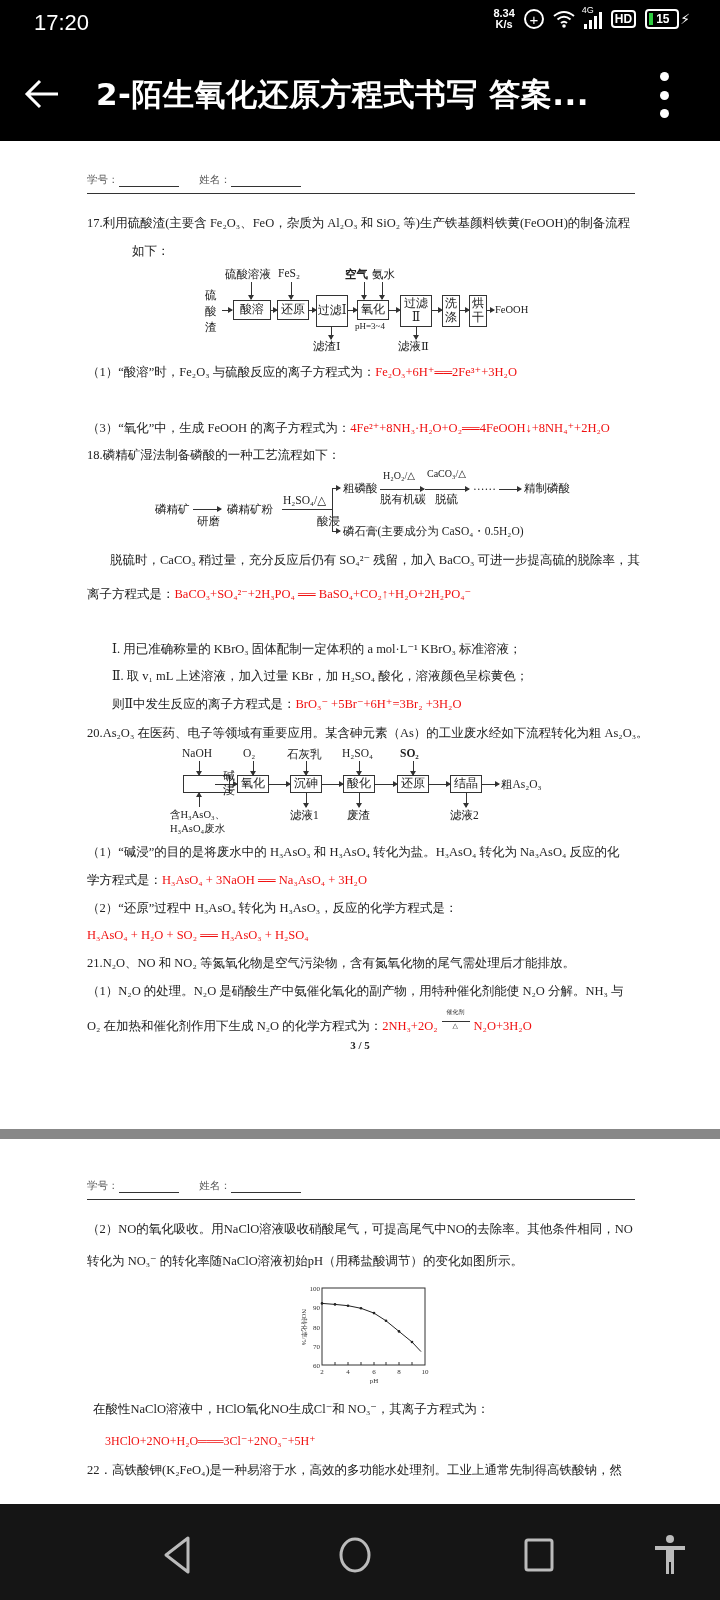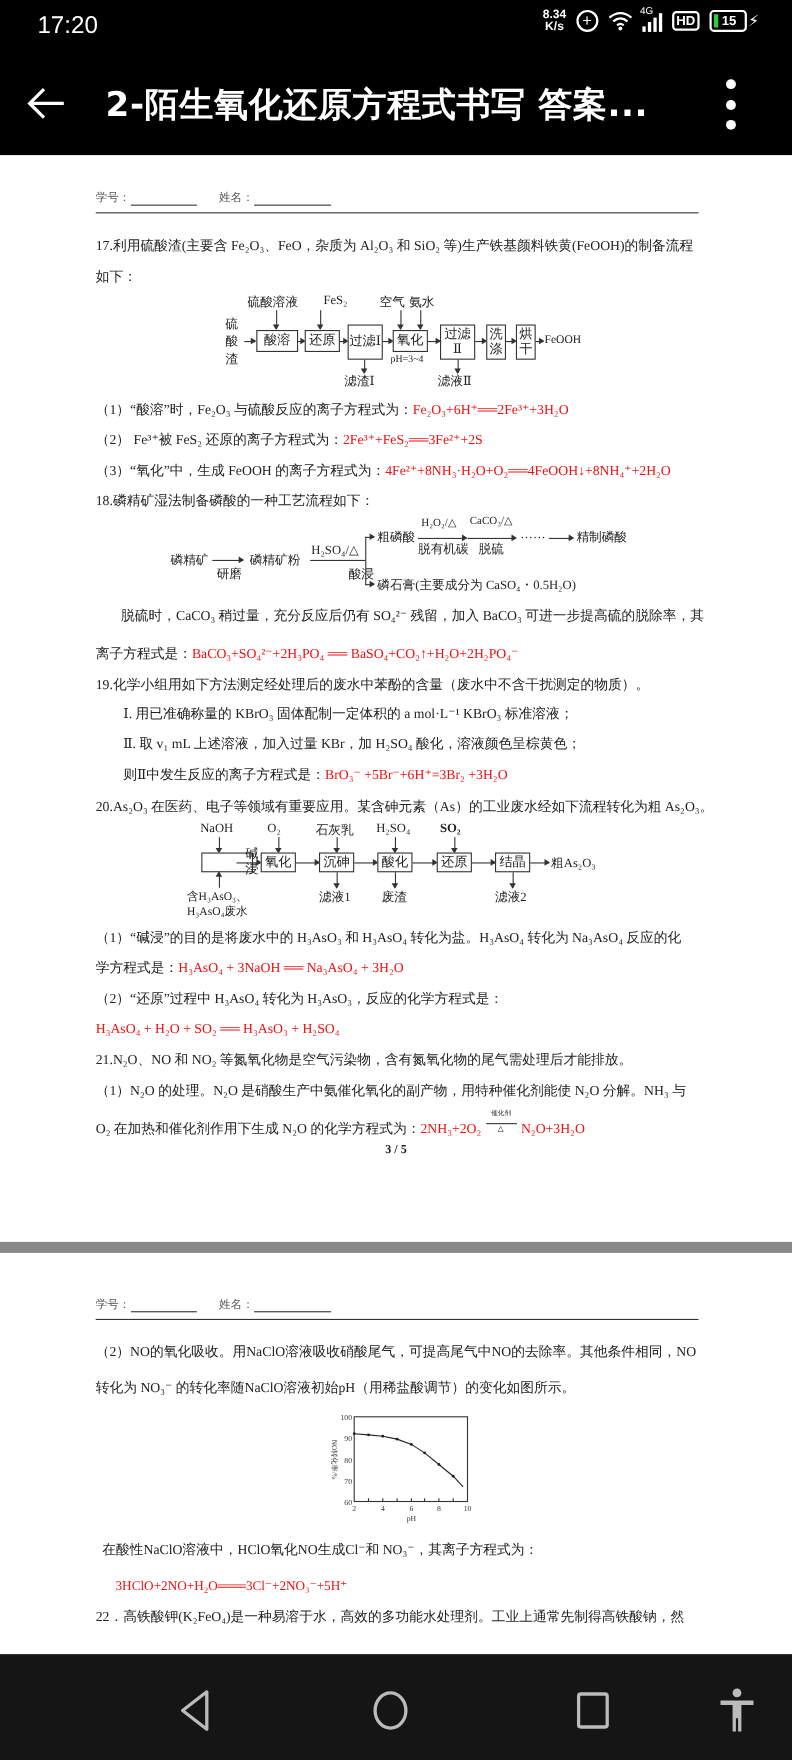--- a/index.html
+++ b/index.html
@@ -94,26 +94,26 @@
 </div>
 
 <div class="viewer">
 
   <div class="hdr" style="top:32px;">
     <span>学号：</span><span class="blank"></span>
     <span>姓名：</span><span class="blank blank2"></span>
   </div>
 
   <div class="line" style="top:74px;">17.利用硫酸渣(主要含 Fe₂O₃、FeO，杂质为 Al₂O₃ 和 SiO₂ 等)生产铁基颜料铁黄(FeOOH)的制备流程</div>
-  <div class="line" style="top:102px;">如下：</div>
+  <div class="line" style="top:102px;margin-left:45px;">如下：</div>
 
   <div style="position:absolute;left:200px;top:126px;width:340px;height:88px;">
     <div class="flabel" style="left:25px;top:0;">硫酸溶液</div>
-    <div class="flabel" style="left:78px;top:0;margin-left:16px;">FeS₂</div>
-    <div class="flabel" style="left:145px;top:0;">空气</div>
+    <div class="flabel" style="left:78px;top:0;">FeS₂</div>
+    <div class="flabel" style="left:145px;top:0;font-weight:bold;">空气</div>
     <div class="flabel" style="left:172px;top:0;">氨水</div>
     <div class="flabel" style="left:5px;top:20px;width:14px;white-space:normal;line-height:16px;">硫酸渣</div>
     <div class="vline arrow-d" style="left:51px;top:15px;height:17px;"></div>
     <div class="vline arrow-d" style="left:91px;top:15px;height:17px;"></div>
     <div class="vline arrow-d" style="left:164px;top:15px;height:17px;"></div>
     <div class="vline arrow-d" style="left:182px;top:15px;height:17px;"></div>
     <div class="hline arrow-r" style="left:22px;top:43px;width:10px;"></div>
     <div class="fbox" style="left:33px;top:33px;width:38px;height:20px;">酸溶</div>
     <div class="hline arrow-r" style="left:71px;top:43px;width:6px;"></div>
     <div class="fbox" style="left:77px;top:33px;width:32px;height:20px;">还原</div>
@@ -130,21 +130,20 @@
     <div class="fbox" style="left:269px;top:28px;width:18px;height:32px;">烘干</div>
     <div class="hline arrow-r" style="left:287px;top:43px;width:7px;"></div>
     <div class="flabel" style="left:295px;top:37px;font-size:10.5px;">FeOOH</div>
     <div class="vline arrow-d" style="left:131px;top:60px;height:12px;"></div>
     <div class="vline arrow-d" style="left:216px;top:60px;height:12px;"></div>
     <div class="flabel" style="left:113px;top:72px;">滤渣Ⅰ</div>
     <div class="flabel" style="left:198px;top:72px;">滤液Ⅱ</div>
   </div>
 
   <div class="line" style="top:223px;"><span>（1）“酸溶”时，Fe₂O₃ 与硫酸反应的离子方程式为：</span><span class="red">Fe₂O₃+6H⁺══2Fe³⁺+3H₂O</span></div>
-  <div class="line" style="top:251px;"><span>（2） Fe³⁺被 FeS₂ 还原的离子方程式为：</span><span class="red">2Fe³⁺+FeS₂══3Fe²⁺+2S</span></div>
   <div class="line" style="top:279px;"><span>（3）“氧化”中，生成 FeOOH 的离子方程式为：</span><span class="red">4Fe²⁺+8NH₃·H₂O+O₂══4FeOOH↓+8NH₄⁺+2H₂O</span></div>
 
   <div class="line" style="top:306px;">18.磷精矿湿法制备磷酸的一种工艺流程如下：</div>
 
   <div style="position:absolute;left:155px;top:335px;width:440px;height:60px;font-size:11px;">
     <div class="flabel" style="left:0;top:26px;">磷精矿</div>
     <div class="hline arrow-r" style="left:38px;top:33px;width:28px;"></div>
     <div class="flabel" style="left:42px;top:38px;">研磨</div>
     <div class="flabel" style="left:72px;top:26px;">磷精矿粉</div>
     <div class="hline" style="left:127px;top:33px;width:50px;"></div>
@@ -162,21 +161,20 @@
     <div class="flabel" style="left:280px;top:16px;">脱硫</div>
     <div class="flabel" style="left:318px;top:4px;">……</div>
     <div class="hline arrow-r" style="left:344px;top:13px;width:22px;"></div>
     <div class="flabel" style="left:369px;top:5px;">精制磷酸</div>
     <div class="flabel" style="left:188px;top:48px;">磷石膏(主要成分为 CaSO₄・0.5H₂O)</div>
   </div>
 
   <div class="line" style="top:411px;left:110px;">脱硫时，CaCO₃ 稍过量，充分反应后仍有 SO₄²⁻ 残留，加入 BaCO₃ 可进一步提高硫的脱除率，其</div>
   <div class="line" style="top:445px;"><span>离子方程式是：</span><span class="red">BaCO₃+SO₄²⁻+2H₃PO₄ ══ BaSO₄+CO₂↑+H₂O+2H₂PO₄⁻</span></div>
 
-  <div class="line" style="top:473px;">19.化学小组用如下方法测定经处理后的废水中苯酚的含量（废水中不含干扰测定的物质）。</div>
   <div class="line" style="top:527px;left:112px;">Ⅱ. 取 v₁ mL 上述溶液，加入过量 KBr，加 H₂SO₄ 酸化，溶液颜色呈棕黄色；</div>
   <div class="line" style="top:500px;left:112px;">Ⅰ. 用已准确称量的 KBrO₃ 固体配制一定体积的 a mol·L⁻¹ KBrO₃ 标准溶液；</div>
   <div class="line" style="top:555px;left:112px;"><span>则Ⅱ中发生反应的离子方程式是：</span><span class="red">BrO₃⁻ +5Br⁻+6H⁺=3Br₂ +3H₂O</span></div>
 
   <div class="line" style="top:584px;">20.As₂O₃ 在医药、电子等领域有重要应用。某含砷元素（As）的工业废水经如下流程转化为粗 As₂O₃。</div>
 
   <div style="position:absolute;left:170px;top:604px;width:390px;height:92px;">
     <div class="flabel" style="left:12px;top:2px;">NaOH</div>
     <div class="flabel" style="left:73px;top:2px;">O₂</div>
     <div class="flabel" style="left:117px;top:2px;">石灰乳</div>

